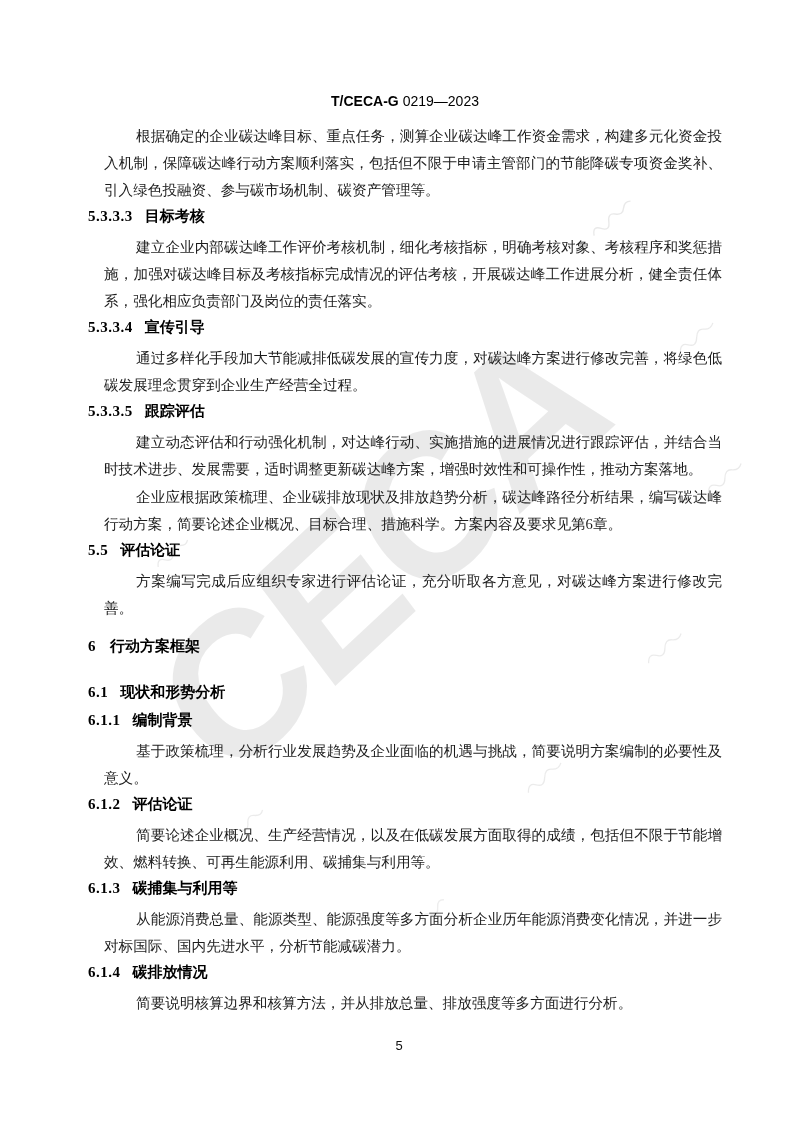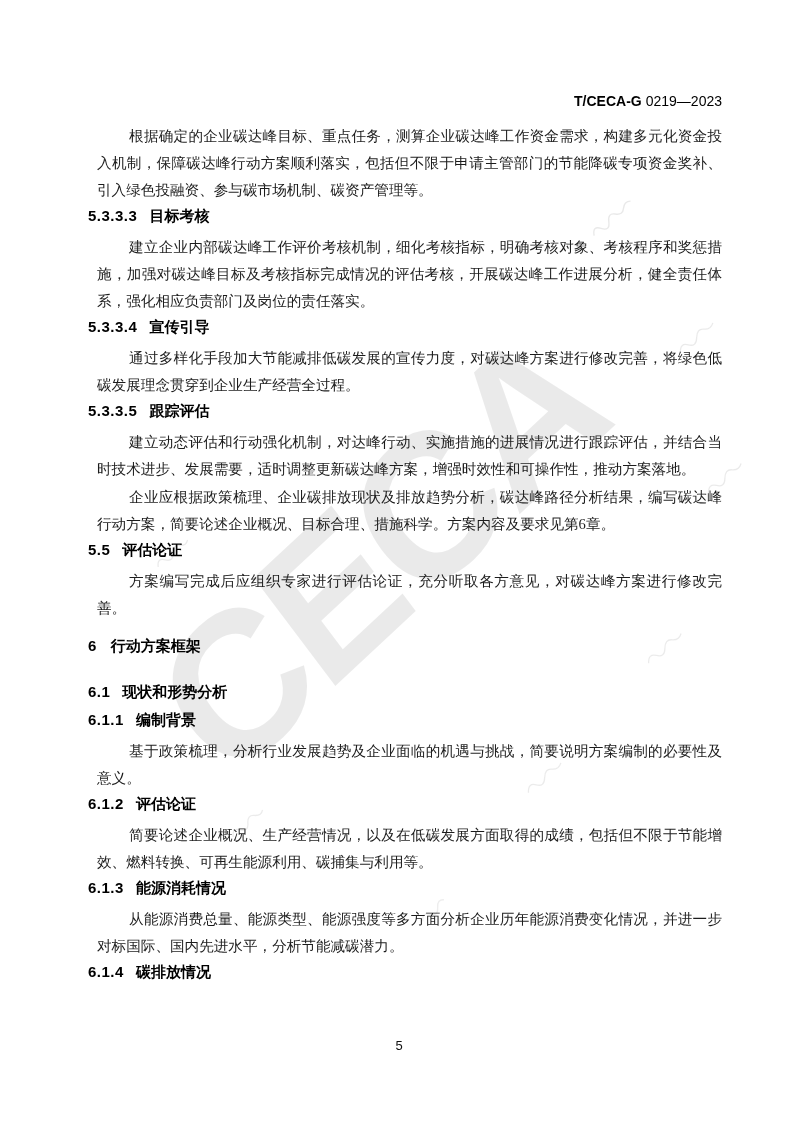--- a/index.html
+++ b/index.html
@@ -12,47 +12,47 @@
     overflow: hidden;
     font-family: "Liberation Serif", "DejaVu Serif", serif;
     color: #1c1c1c;
   }
   .content {
     position: relative;
     z-index: 2;
     padding: 93px 76px 0 88px;
   }
   .doc-header {
-    text-align: right;
+    text-align: center;
     font-family: "Liberation Sans", "DejaVu Sans", sans-serif;
     font-size: 14px;
     line-height: 17px;
     color: #000;
     margin-bottom: 13px;
   }
   .doc-header .code-bold { font-weight: bold; margin-right: 4px; }
   .doc-header .code-rest { font-weight: normal; }
   .para {
     font-size: 14.6px;
     line-height: 27px;
     text-align: justify;
     text-align-last: left;
     text-indent: 2.2em;
-    margin: 0 0 1px 9px;
+    margin: 0 0 1px 16px;
     color: #1c1c1c;
   }
   .heading {
     font-family: "Liberation Sans", "DejaVu Sans", sans-serif;
     font-weight: bold;
     font-size: 15px;
     line-height: 20px;
     color: #000;
     margin: 2px 0 8px 0;
   }
-  .heading .h-num { margin-right: 12px; letter-spacing: 0.5px; }
+  .heading .h-num { margin-right: 12px; letter-spacing: 0.5px; font-family: Liberation Serif, serif; }
   .heading.chapter { margin: 14px 0 26px 0; }
   .heading.chapter .h-num { margin-right: 14px; }
   .page-footer {
     position: absolute;
     left: 0; right: 0;
     top: 1038px;
     text-align: center;
     font-family: "Liberation Sans", "DejaVu Sans", sans-serif;
     font-size: 13px;
     color: #111;
@@ -161,28 +161,29 @@
 
     <p class="para">基于政策梳理，分析行业发展趋势及企业面临的机遇与挑战，简要说明方案编制的必要性及意义。</p>
 
     <div class="heading">
       <span class="h-num">6.1.2</span><span class="h-title">评估论证</span>
     </div>
 
     <p class="para">简要论述企业概况、生产经营情况，以及在低碳发展方面取得的成绩，包括但不限于节能增效、燃料转换、可再生能源利用、碳捕集与利用等。</p>
 
     <div class="heading">
-      <span class="h-num">6.1.3</span><span class="h-title">能源消耗情况</span>
+      <span class="h-num">6.1.3</span><span class="h-title">碳捕集与利用等</span>
     </div>
 
     <p class="para">从能源消费总量、能源类型、能源强度等多方面分析企业历年能源消费变化情况，并进一步对标国际、国内先进水平，分析节能减碳潜力。</p>
 
     <div class="heading">
       <span class="h-num">6.1.4</span><span class="h-title">碳排放情况</span>
     </div>
 
+    <p class="para">简要说明核算边界和核算方法，并从排放总量、排放强度等多方面进行分析。</p>
 
 
   </div>
 
   <div class="page-footer">5</div>
 
 </div>
 
 </body></html>

